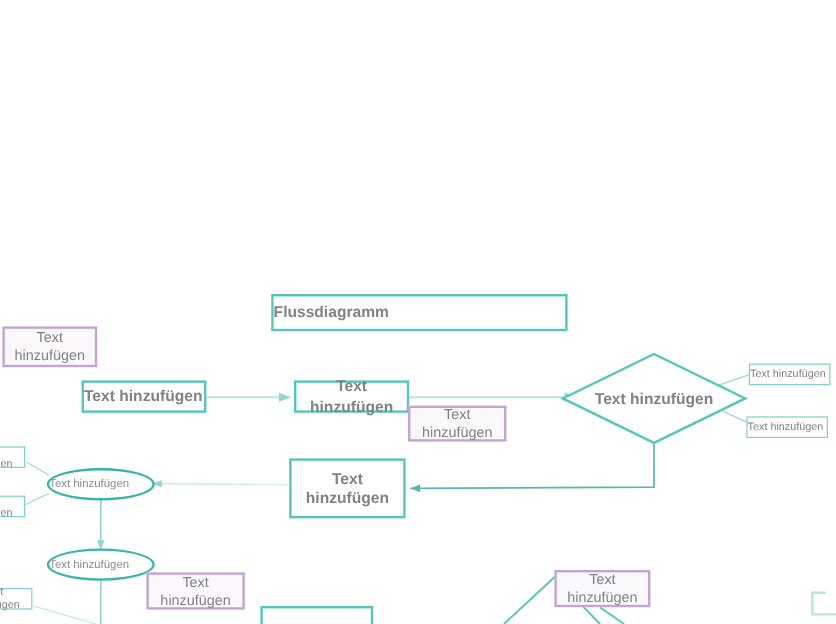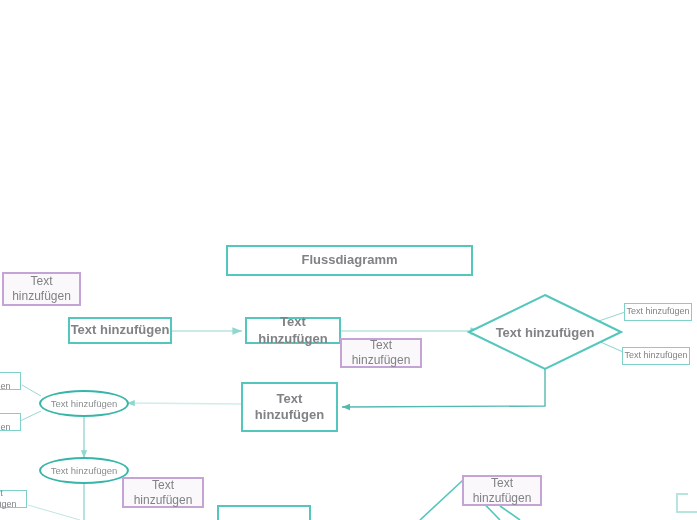--- a/index.html
+++ b/index.html
@@ -22,21 +22,20 @@
     left: 0;
     top: 0;
     width: 697px;
     height: 520px;
   }
   .node {
     position: absolute;
     box-sizing: border-box;
     display: flex;
     align-items: center;
-    justify-content: center;
     text-align: center;
     color: #808285;
     line-height: 1.25;
   }
   
   .rect-teal {
     background: #ffffff;
     border: 2px solid #54c7bc;
   }
   .rect-teal-thin {

